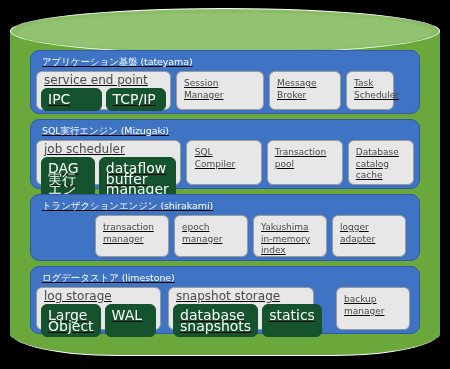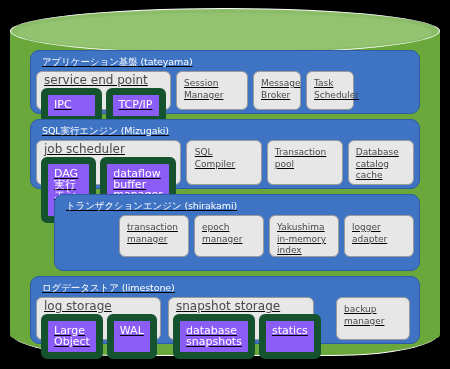--- a/index.html
+++ b/index.html
@@ -104,25 +104,25 @@
     font-size: 9px;
     line-height: 11.5px;
     padding: 6px 7px;
     box-sizing: border-box;
     display: flex;
     align-items: flex-start;
     white-space: pre-line;
   }
   
   .bbox {
-    background: #8b5cf6;
-    border: 7px solid #14532d;
+    background: #14532d;
+    border: 1px solid #14532d;
     border-radius: 6px;
     color: #ffffff;
-    font-size: 11px;
+    font-size: 14px;
     line-height: 10.5px;
     padding: 5px 6px;
     box-sizing: border-box;
     display: flex;
     align-items: flex-start;
     white-space: pre-line;
   }
   
   .group {
     background: #e7e7e7;
@@ -163,23 +163,23 @@
   <div class="layer" style="height:64px;">
     <div class="layer-title">アプリケーション基盤 (tateyama)</div>
     <div class="layer-row" style="height:39px;">
       <div class="group" style="width:135px;">
         <div class="group-title">service end point</div>
         <div class="group-children">
           <div class="bbox" style="flex:1;">IPC</div>
           <div class="bbox" style="flex:1;">TCP/IP</div>
         </div>
       </div>
-      <div class="box" style="width:72px;">Session
+      <div class="box" style="width:88px;">Session
 Manager</div>
-      <div class="box" style="width:48px;">Message
+      <div class="box" style="width:72px;">Message
 Broker</div>
       <div class="box" style="width:48px;">Task
 Scheduler</div>
     </div>
   </div>
 
   <div class="layer" style="height:70px;">
     <div class="layer-title">SQL実行エンジン (Mizugaki)</div>
     <div class="layer-row" style="height:45px;">
       <div class="group" style="width:147px;">
@@ -195,21 +195,21 @@
       <div class="box" style="width:77px;padding-left:8px;">SQL
 Compiler</div>
       <div class="box" style="width:77px;">Transaction
 pool</div>
       <div class="box" style="width:67px;">Database
 catalog
 cache</div>
     </div>
   </div>
 
-  <div class="layer" style="height:77px;margin-left:24px;">
+  <div class="layer" style="height:67px;">
     <div class="layer-title">トランザクションエンジン (shirakami)</div>
     <div class="layer-row" style="height:42px;">
       <div class="spacer" style="width:54px;"></div>
       <div class="box" style="width:74px;">transaction
 manager</div>
       <div class="box" style="width:74px;">epoch
 manager</div>
       <div class="box" style="width:74px;">Yakushima
 in-memory
 index</div>

